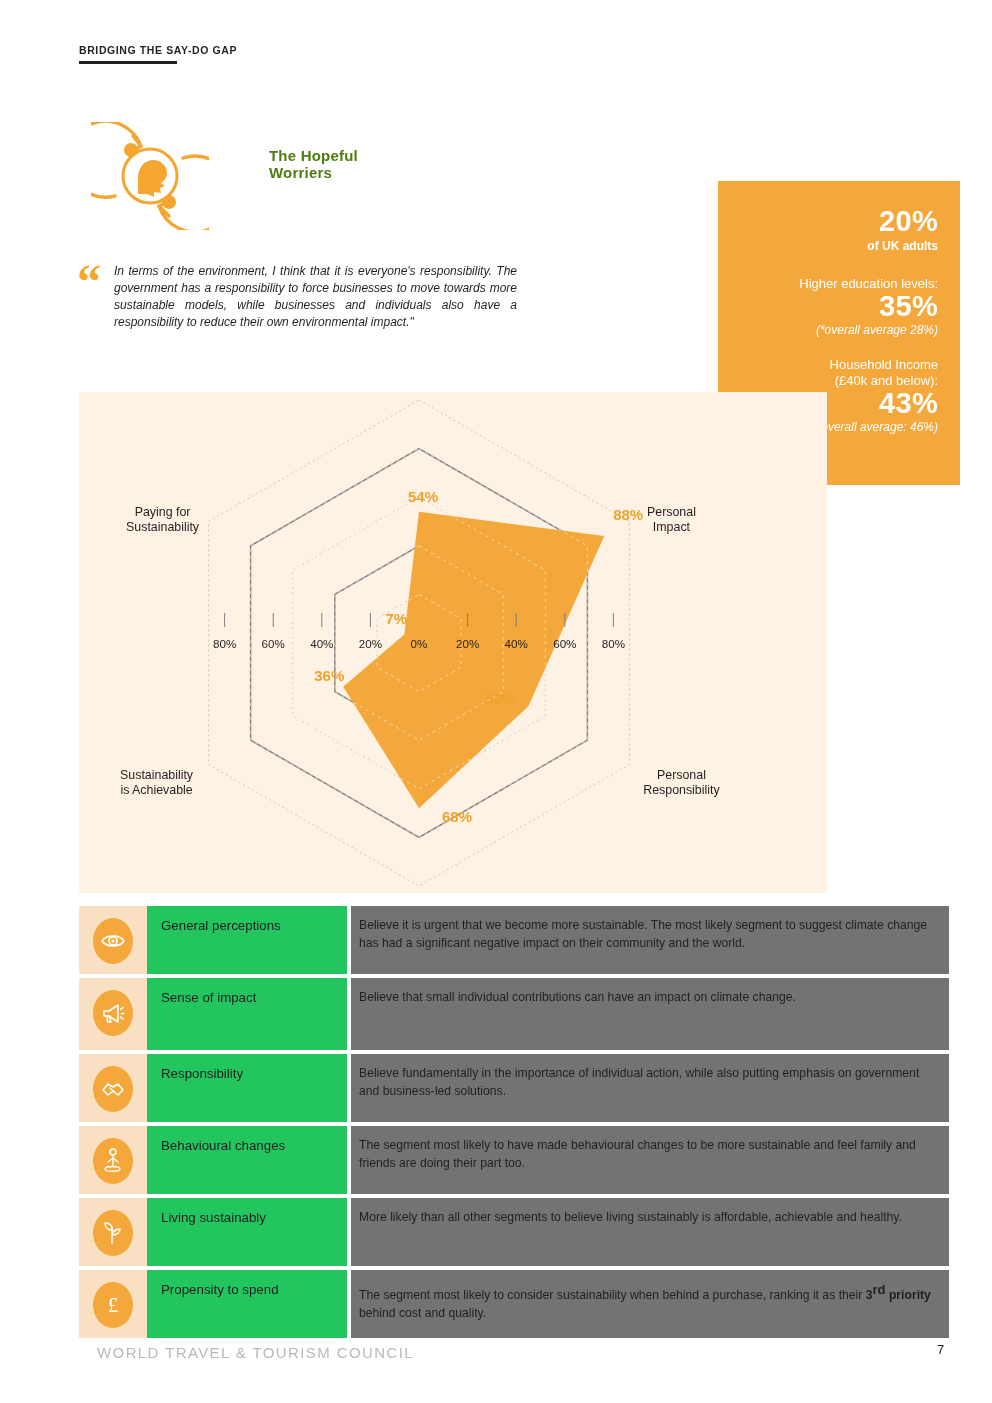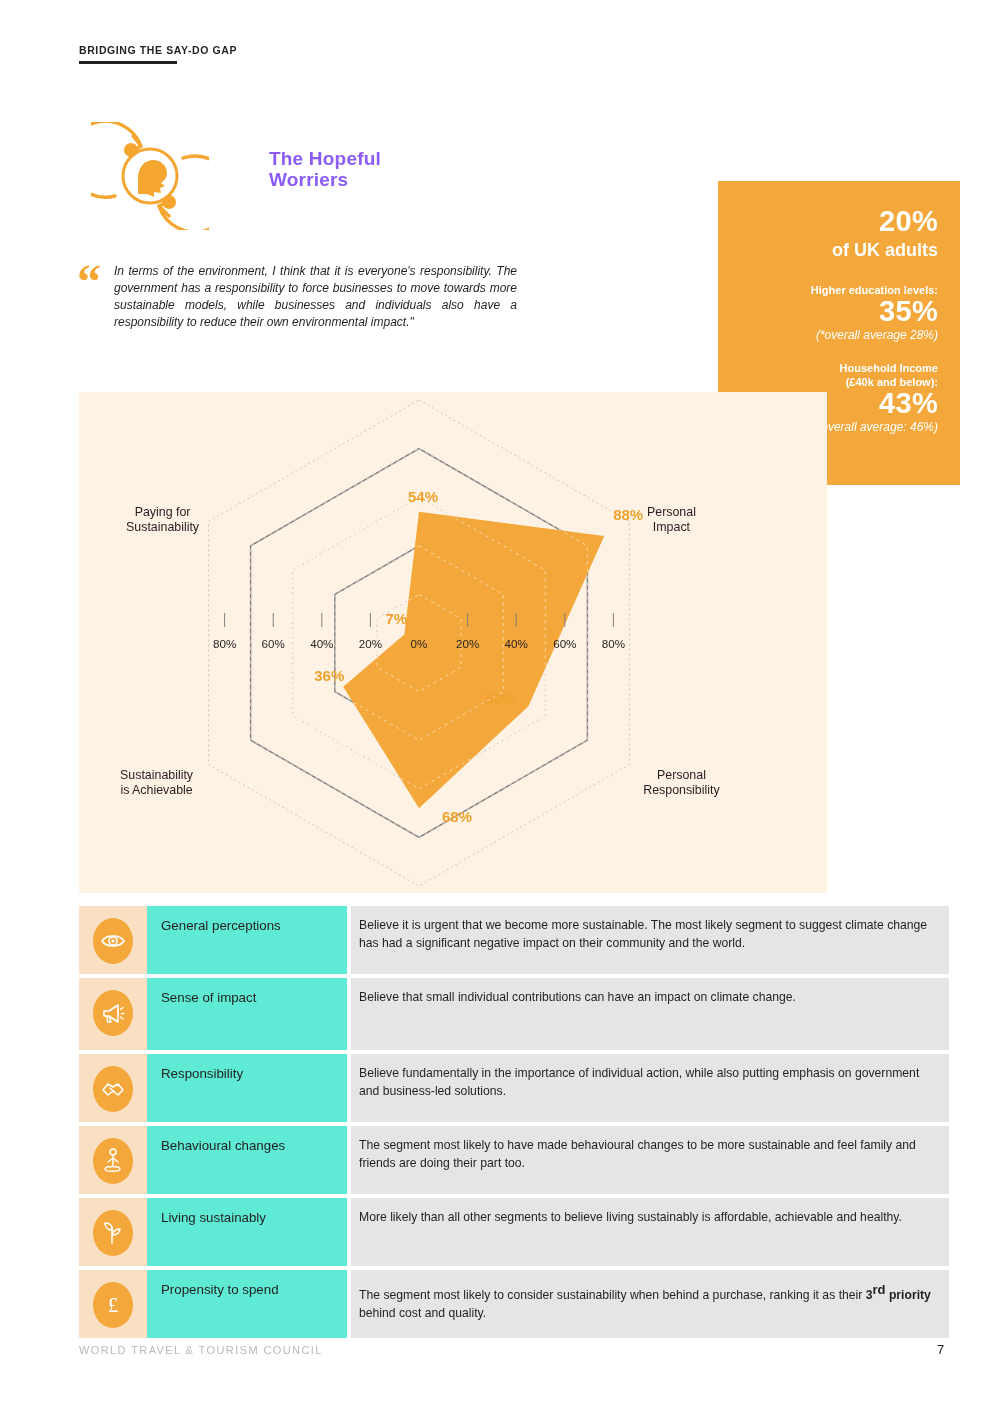--- a/index.html
+++ b/index.html
@@ -24,21 +24,21 @@
   }
   .doc-header .rule {
     margin-top:5px; width:98px; height:2.5px; background:#231f20;
   }
 
   
   .segment-block { position:absolute; left:62px; top:122px; width:420px; height:120px; }
   .segment-logo { position:absolute; left:12px; top:0; width:118px; height:108px; }
   .segment-name {
     position:absolute; left:190px; top:26px;
-    font-size:19px; font-weight:bold; color:#8b5cf6; line-height:1.12;
+    font-size:15px; font-weight:bold; color:#4d7c0f; line-height:1.12;
     letter-spacing:.2px;
   }
 
   
   .quote-wrap { position:absolute; left:60px; top:263px; width:440px; }
   .quote-mark {
     position:absolute; left:0; top:2px;
     font-family:"Liberation Serif", serif;
     font-size:48px; line-height:.72; color:#F4A630; font-weight:bold;
   }
@@ -48,22 +48,22 @@
     color:#231f20; text-align:justify;
   }
 
   
   .stats-card {
     position:absolute; left:701px; top:181px; width:242px; height:304px;
     background:#F4A83C; color:#ffffff;
     padding:26px 22px 0 18px; text-align:right;
   }
   .stat-big { font-size:29px; font-weight:bold; line-height:1.0; letter-spacing:.3px; }
-  .stat-sub { font-size:18px; font-weight:bold; line-height:1.25; margin-top:3px; }
-  .stat-head { font-size:11px; font-weight:bold; line-height:1.22; }
+  .stat-sub { font-size:12px; font-weight:bold; line-height:1.25; margin-top:3px; }
+  .stat-head { font-size:13px; font-weight:normal; line-height:1.22; }
   .stat-note { font-size:12px; font-style:italic; line-height:1.2; margin-top:2px; }
   .stat-gap-a { height:22px; }
   .stat-gap-b { height:20px; }
 
   
   .chart-panel {
     position:absolute; left:62px; top:392px; width:748px; height:501px;
     background:#FDF2E3;
   }
   .chart-panel svg { display:block; }
@@ -88,41 +88,41 @@
   .cell-icon {
     width:68px; background:#FAE0C3;
     display:flex; align-items:flex-start; justify-content:center;
     padding-top:12px;
   }
   .icon-circle {
     width:40px; height:46px; border-radius:50%;
     background:#F4A83C; display:flex; align-items:center; justify-content:center;
   }
   .cell-label {
-    width:200px; background:#5eead4; padding:11px 0 10px 14px;
+    width:200px; background:#22c55e; padding:11px 0 10px 14px;
     font-size:13.3px; color:#231f20; line-height:1.3;
   }
   .cell-desc {
-    flex:1; background:#e5e5e5; padding:11px 14px 10px 8px;
+    flex:1; background:#737373; padding:11px 14px 10px 8px;
     font-size:12.2px; color:#231f20; line-height:1.45;
     margin-left:4px;
   }
   .cell-desc sup { font-size:13px; font-weight:bold; }
   .cell-desc b { font-weight:bold; }
   .r1 .cell-icon, .r1 .cell-label, .r1 .cell-desc { min-height:68px; }
   .r2 .cell-icon, .r2 .cell-label, .r2 .cell-desc { min-height:72px; }
   .r3 .cell-icon, .r3 .cell-label, .r3 .cell-desc { min-height:68px; }
   .r4 .cell-icon, .r4 .cell-label, .r4 .cell-desc { min-height:68px; }
   .r5 .cell-icon, .r5 .cell-label, .r5 .cell-desc { min-height:68px; }
   .r6 .cell-icon, .r6 .cell-label, .r6 .cell-desc { min-height:68px; }
 
   
   .footer-brand {
-    position:absolute; left:62px; top:1344px;
-    font-size:11px; letter-spacing:1.4px; color:#b9b9b9;
+    position:absolute; left:80px; top:1344px;
+    font-size:15px; letter-spacing:1.4px; color:#b9b9b9;
   }
   .footer-page {
     position:absolute; left:920px; top:1342px;
     font-size:13px; color:#231f20;
   }
 </style>
 </head>
 <body>
 
 <div class="page">

